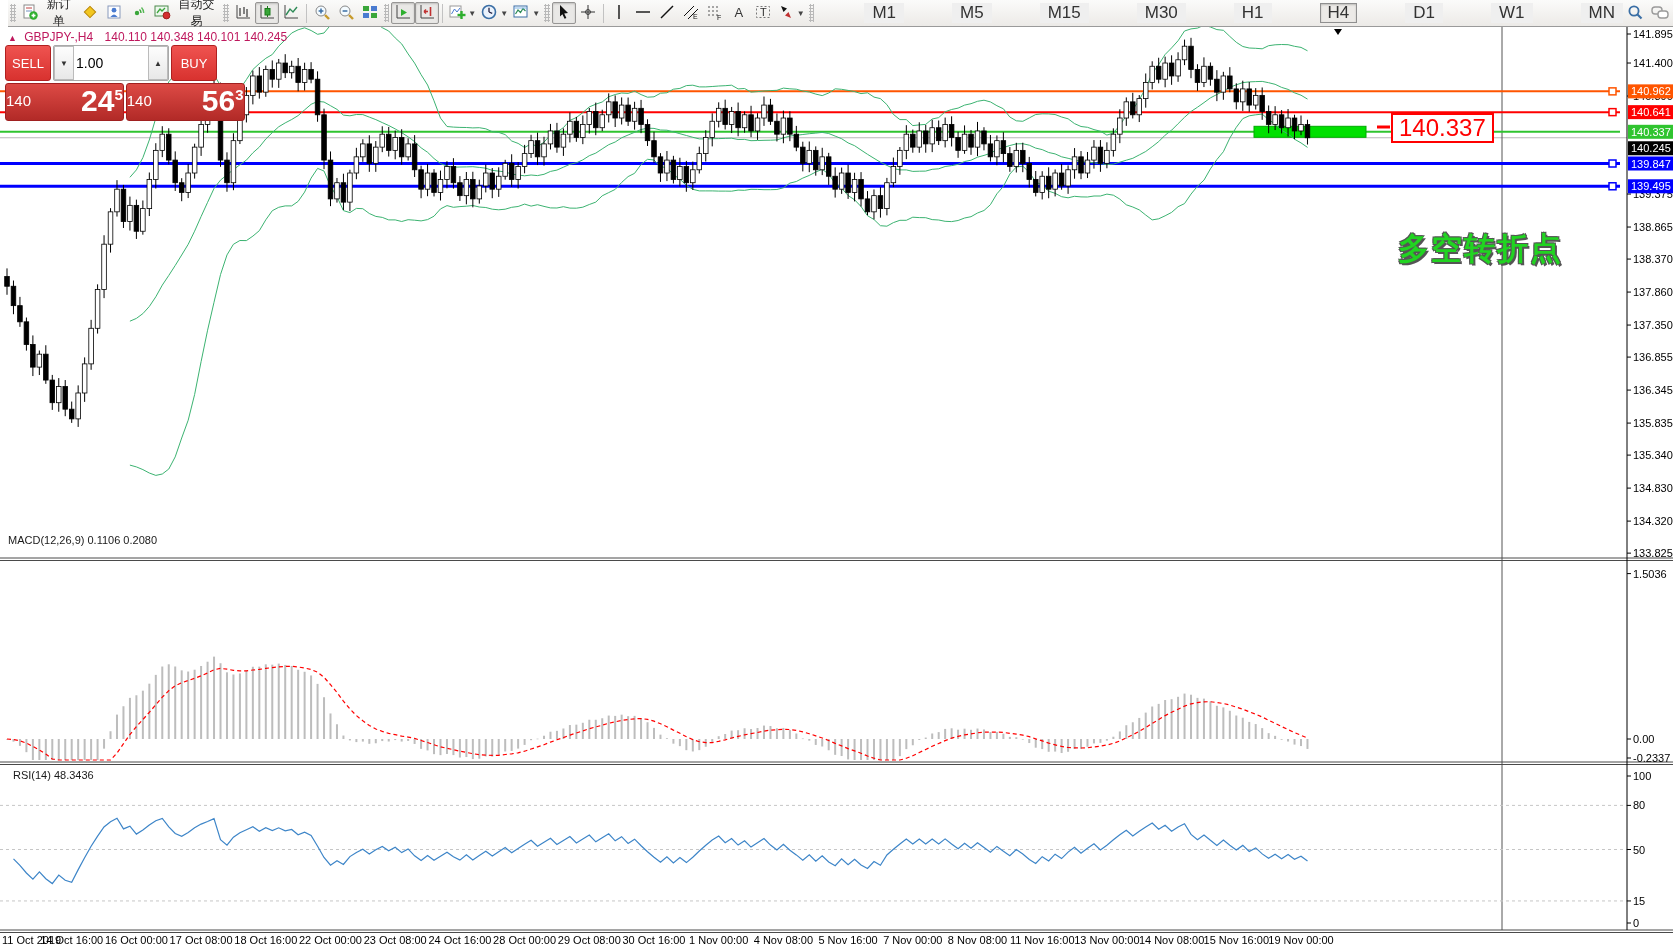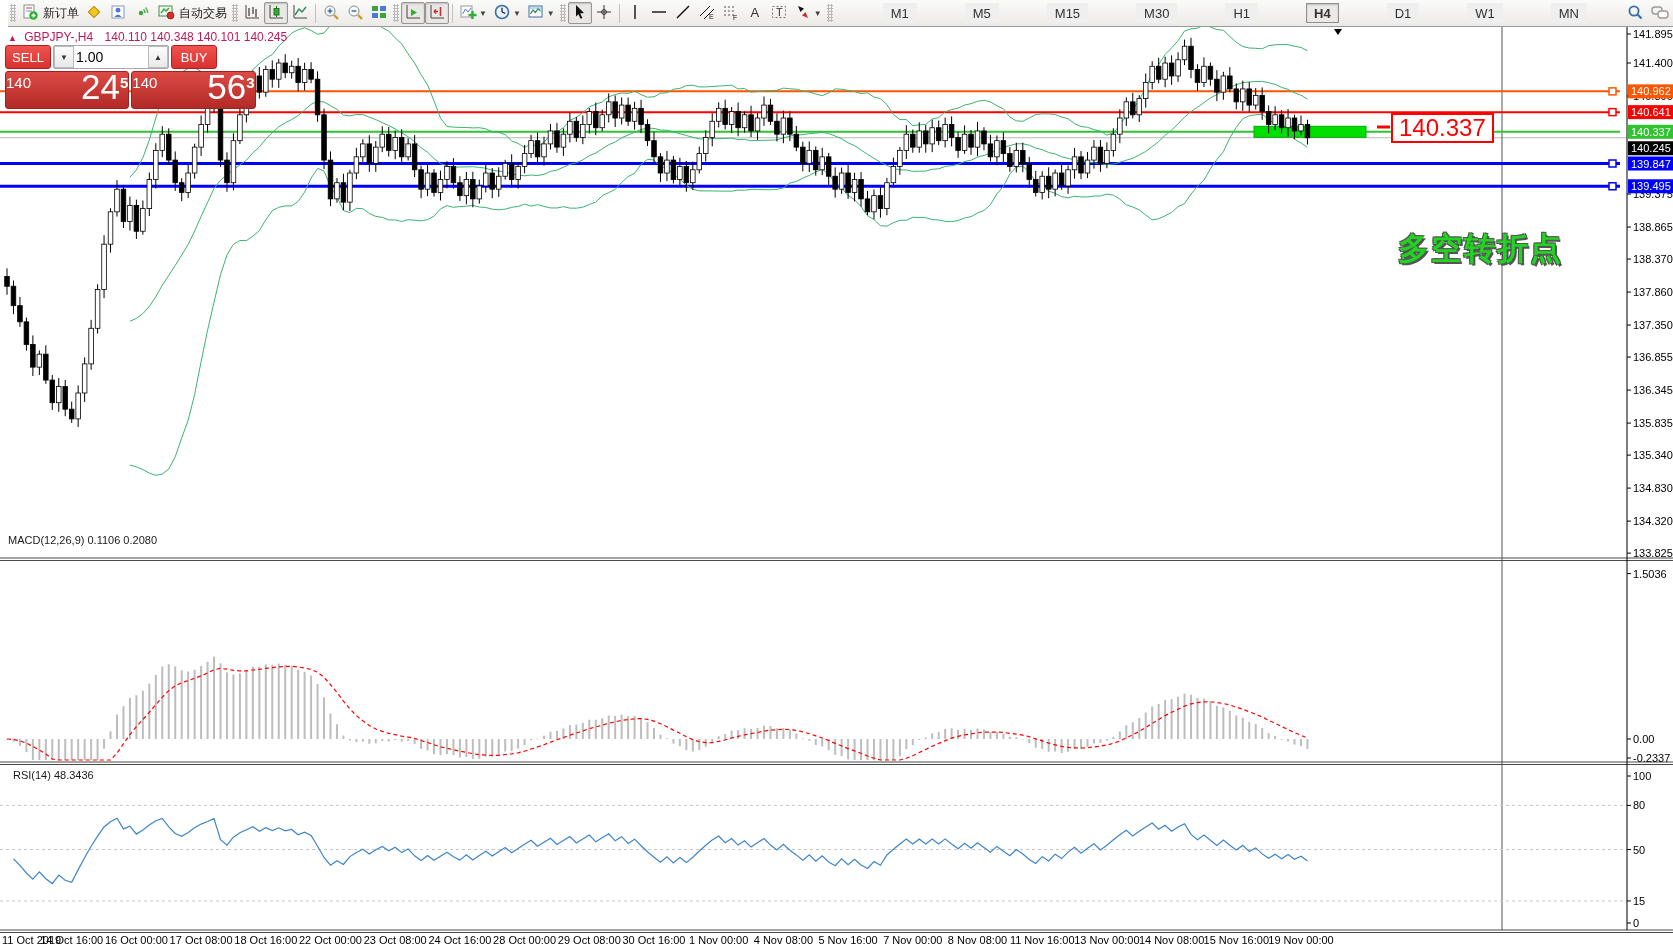--- a/index.html
+++ b/index.html
@@ -8,42 +8,42 @@
   .toolbar{position:absolute;left:8px;top:0;width:1673px;height:26px;background:linear-gradient(#fbfbfa,#eceae7);
     border-bottom:1px solid #9a9a9a;display:flex;align-items:center;z-index:10;}
   .tb-grip{width:6px;height:18px;margin:0 2px;background-image:radial-gradient(#b9b9b9 1px,transparent 1.2px);
     background-size:3px 3px;}
   .tb-sep{width:1px;height:19px;background:#c2c2c2;margin:0 3px;}
   .tb-btn{height:22px;min-width:24px;display:flex;align-items:center;justify-content:center;border:1px solid transparent;
     border-radius:2px;background:transparent;padding:0 2px;font-size:12px;color:#222;cursor:default;}
   .tb-btn.active{background:#e9e8e6;border:1px solid #979695;box-shadow:inset 0 1px 2px rgba(0,0,0,.18);}
   .tb-btn .lbl{margin-left:4px;font-size:12px;}
   .caret{font-size:8px;color:#444;margin-left:2px;}
-  .tf-btn{height:20px;padding:0 7px;font-size:13px;color:#333;border:1px solid transparent;display:flex;align-items:center;margin-left:48px;}
-  .tf-btn.active{background:#eceae7;border:1px solid #8f8f8f;box-shadow:inset 0 1px 2px rgba(0,0,0,.2);font-weight:bold;}
+  .tf-btn{height:20px;padding:0 7px;font-size:17px;color:#333;border:1px solid transparent;display:flex;align-items:center;margin-left:48px;}
+  .tf-btn.active{background:#eceae7;border:1px solid #8f8f8f;box-shadow:inset 0 1px 2px rgba(0,0,0,.2);}
   .tb-right{margin-left:auto;display:flex;align-items:center;margin-right:8px;}
   
   #chart-svg{position:absolute;left:0;top:0;z-index:1;font-family:"Liberation Sans",sans-serif;}
   .sym-title{position:absolute;left:8px;top:30px;font-size:12px;color:#be185d;z-index:3;}
   .sym-title .tri{font-size:9px;margin-right:4px;}
   .sym-title .ohlc{margin-left:8px;}
   
   .panel{position:absolute;left:5px;top:45px;width:212px;z-index:4;}
-  .p-row1{display:flex;gap:2px;height:24px;}
+  .p-row1{display:flex;gap:2px;height:36px;}
   .btn-red{background:linear-gradient(#ef5350,#d8322f);color:#fff;display:flex;align-items:center;justify-content:center;
     border:1px solid #b02020;border-radius:3px;font-size:13px;}
   .sell-btn,.buy-btn{flex:0 0 44px;}
   .vol-wrap{flex:1;display:flex;border:1px solid #a9a9a9;background:#fff;border-radius:2px;}
   .spin{width:18px;display:flex;align-items:center;justify-content:center;font-size:8px;color:#333;background:linear-gradient(#fdfdfd,#e8e8e8);border:1px solid #bbb;}
   .vol-in{flex:1;border:none;outline:none;text-align:left;font-size:14px;padding-right:6px;width:60px;font-family:"Liberation Sans",sans-serif;}
   .p-row2{display:flex;gap:2px;margin-top:2px;height:38px;}
   .price-cell{flex:1;background:linear-gradient(#dd4a45,#b22a27);border:1px solid #a02020;border-radius:3px;color:#fff;
-    display:flex;align-items:flex-start;justify-content:center;padding-bottom:2px;}
+    display:flex;align-items:center;justify-content:center;padding-bottom:2px;}
   .pp{font-size:15px;margin-right:2px;line-height:22px;}
-  .pb{font-size:35px;line-height:30px;font-weight:normal;margin-left:48px;}
+  .pb{font-size:30px;line-height:30px;font-weight:bold;margin-left:48px;}
   .ps{font-size:15px;line-height:15px;align-self:flex-start;margin-top:3px;font-weight:bold;}
   
   .price-tag{position:absolute;left:1391px;top:113px;z-index:4;background:#fff;border:2px solid #ff0000;color:#ff0000;
     font-size:24px;line-height:26px;padding:0 6px;}
   .ann{position:absolute;left:1398px;top:200px;z-index:4;font-size:31px;font-weight:bold;letter-spacing:2px;color:#21d421;
     text-shadow:2px 2px 0 #555,-1px -1px 0 #555,1px -1px 0 #555,-1px 1px 0 #555;margin-top:28px;}
   .ind-label{position:absolute;z-index:3;font-size:11px;color:#1a1a1a;}
   svg text{font-family:"Liberation Sans",sans-serif;}
 </style>
 </head>

